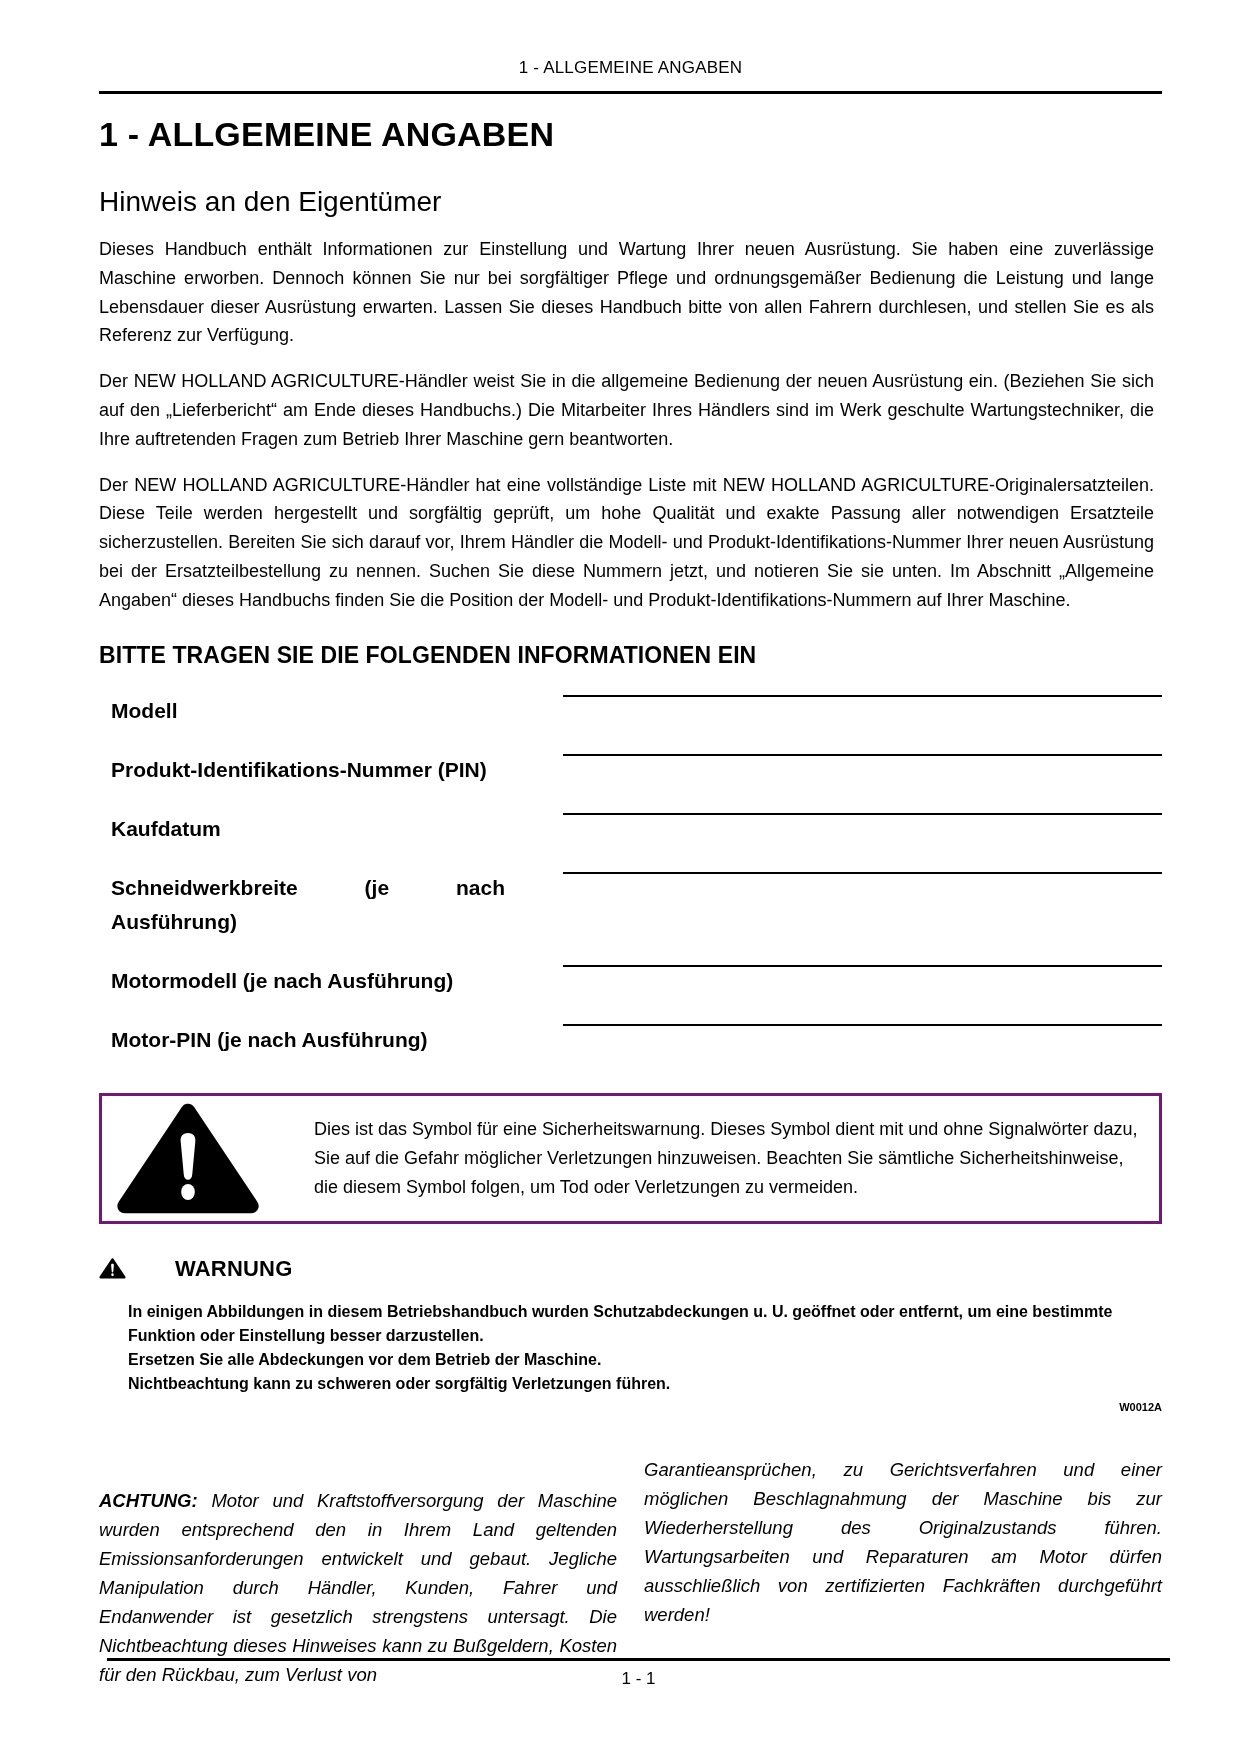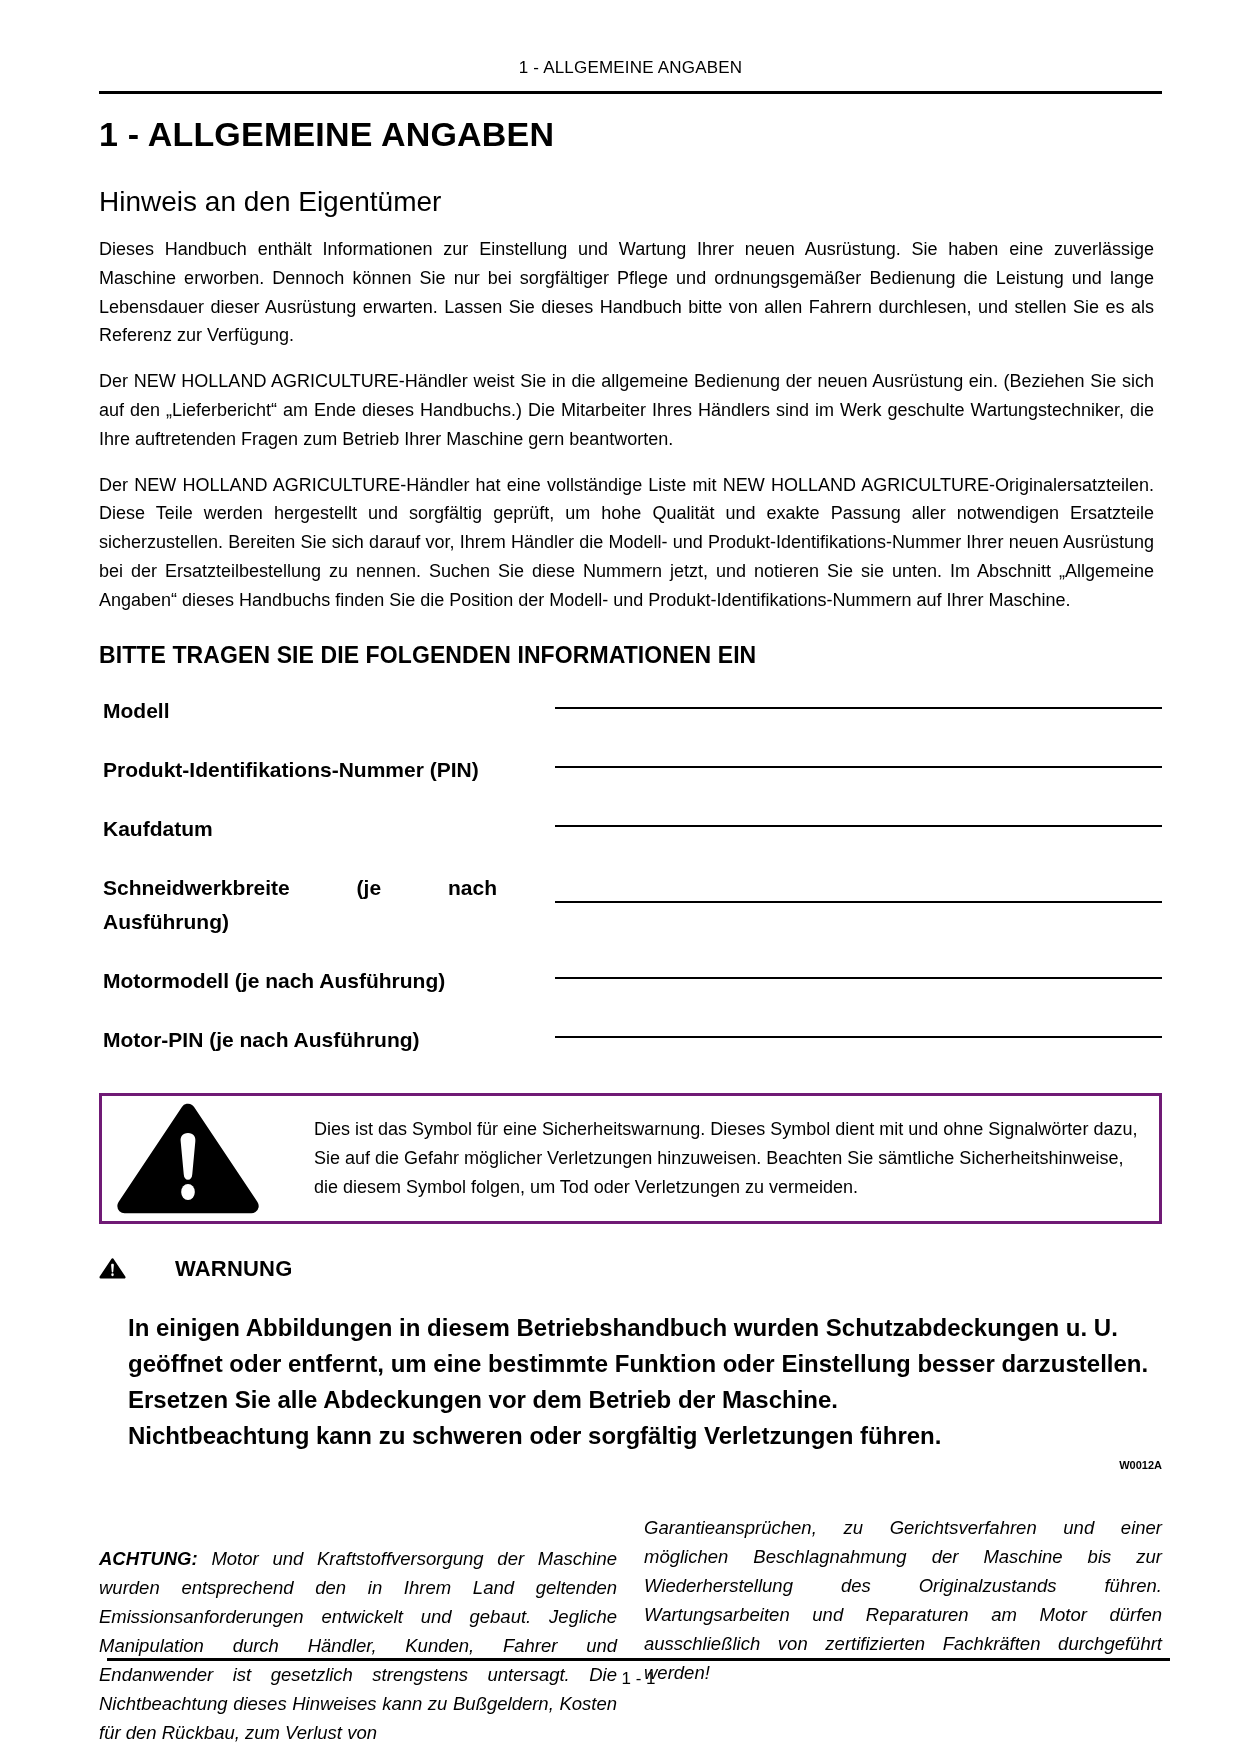--- a/index.html
+++ b/index.html
@@ -48,22 +48,23 @@
     text-align: justify;
   }
   .form-heading {
     margin-top: 27px;
     font-size: 23px;
     font-weight: bold;
     letter-spacing: 0.1px;
   }
   .form-row {
     display: flex;
-    align-items: center;
+    align-items: flex-start;
     margin-top: 25px;
+    margin-left: 8px;
   }
   .form-label {
     flex: 0 0 456px;
     width: 456px;
     box-sizing: border-box;
     padding-left: 4px;
     font-size: 21px;
     font-weight: bold;
     line-height: 1.62;
     text-align: justify;
@@ -107,22 +108,22 @@
     height: 23px;
     display: block;
     margin-right: 9px;
   }
   .warnung-label {
     font-size: 22px;
     font-weight: bold;
     letter-spacing: 0.2px;
   }
   .warning-text {
-    margin: 28px 0 0 29px;
-    font-size: 24px;
+    margin: 18px 0 0 29px;
+    font-size: 16px;
     font-weight: bold;
     line-height: 1.5;
   }
   .warning-code {
     margin-top: 5px;
     text-align: right;
     font-size: 11px;
     font-weight: bold;
   }
   .notice {

